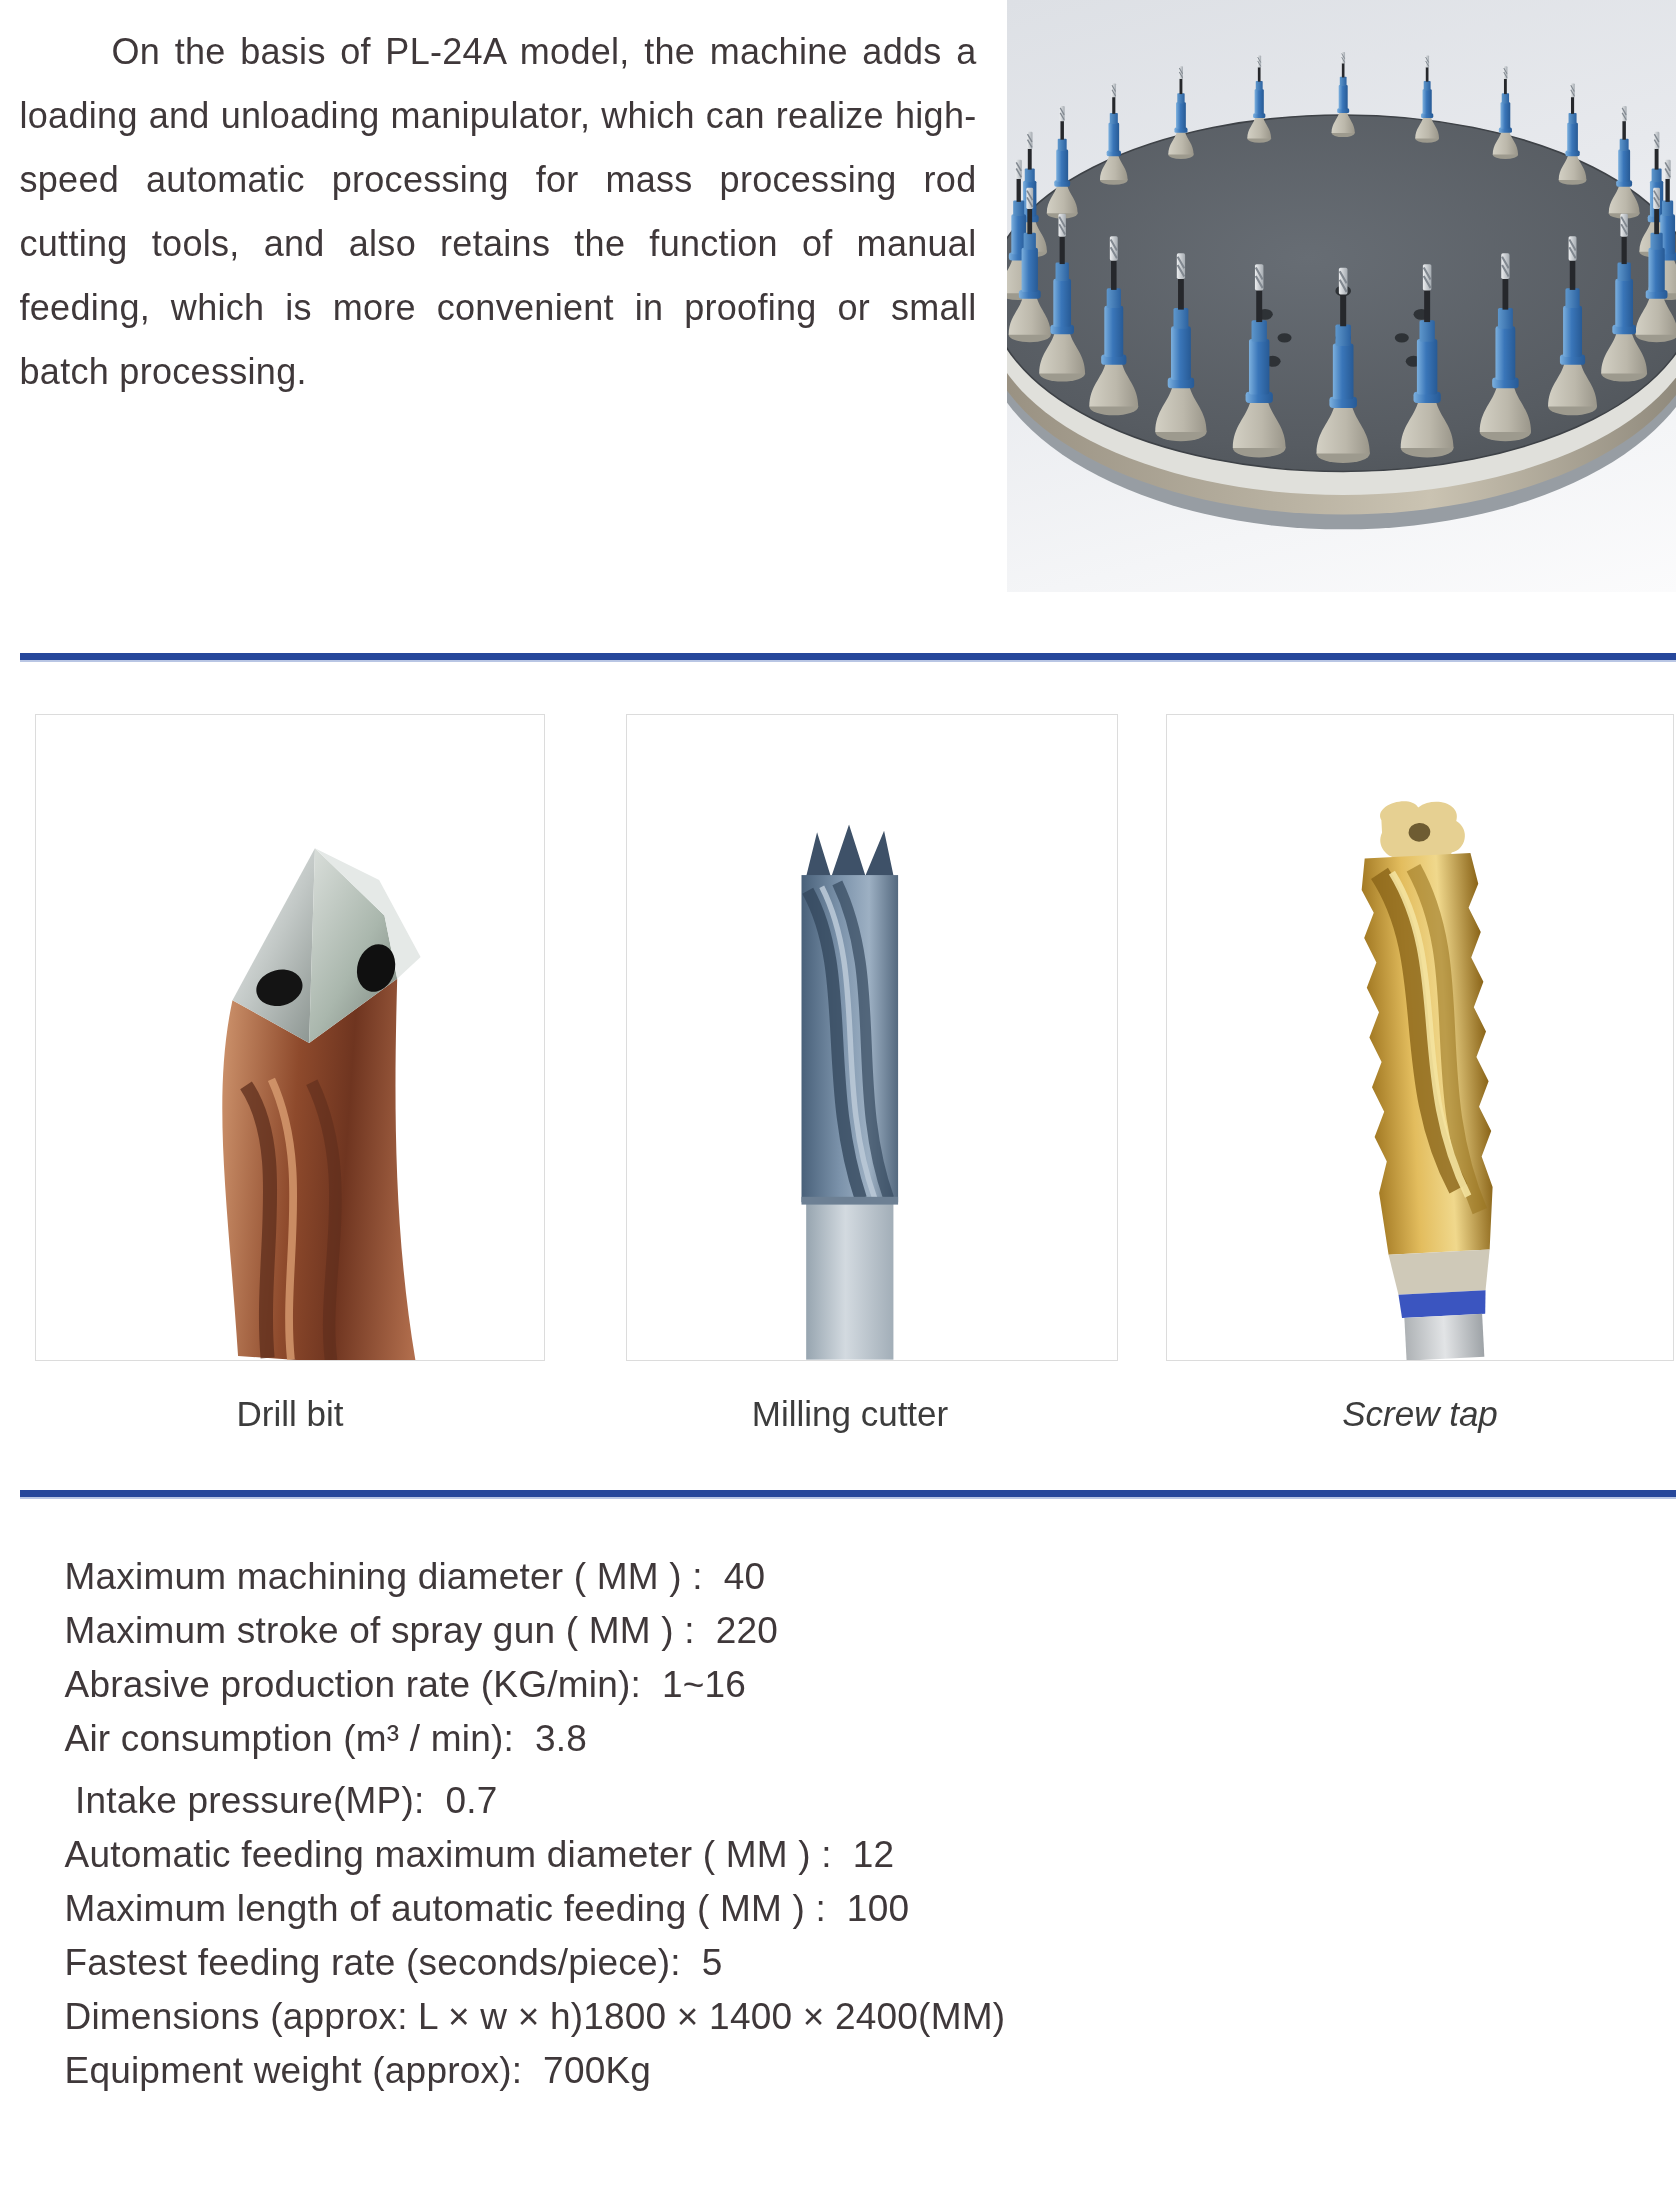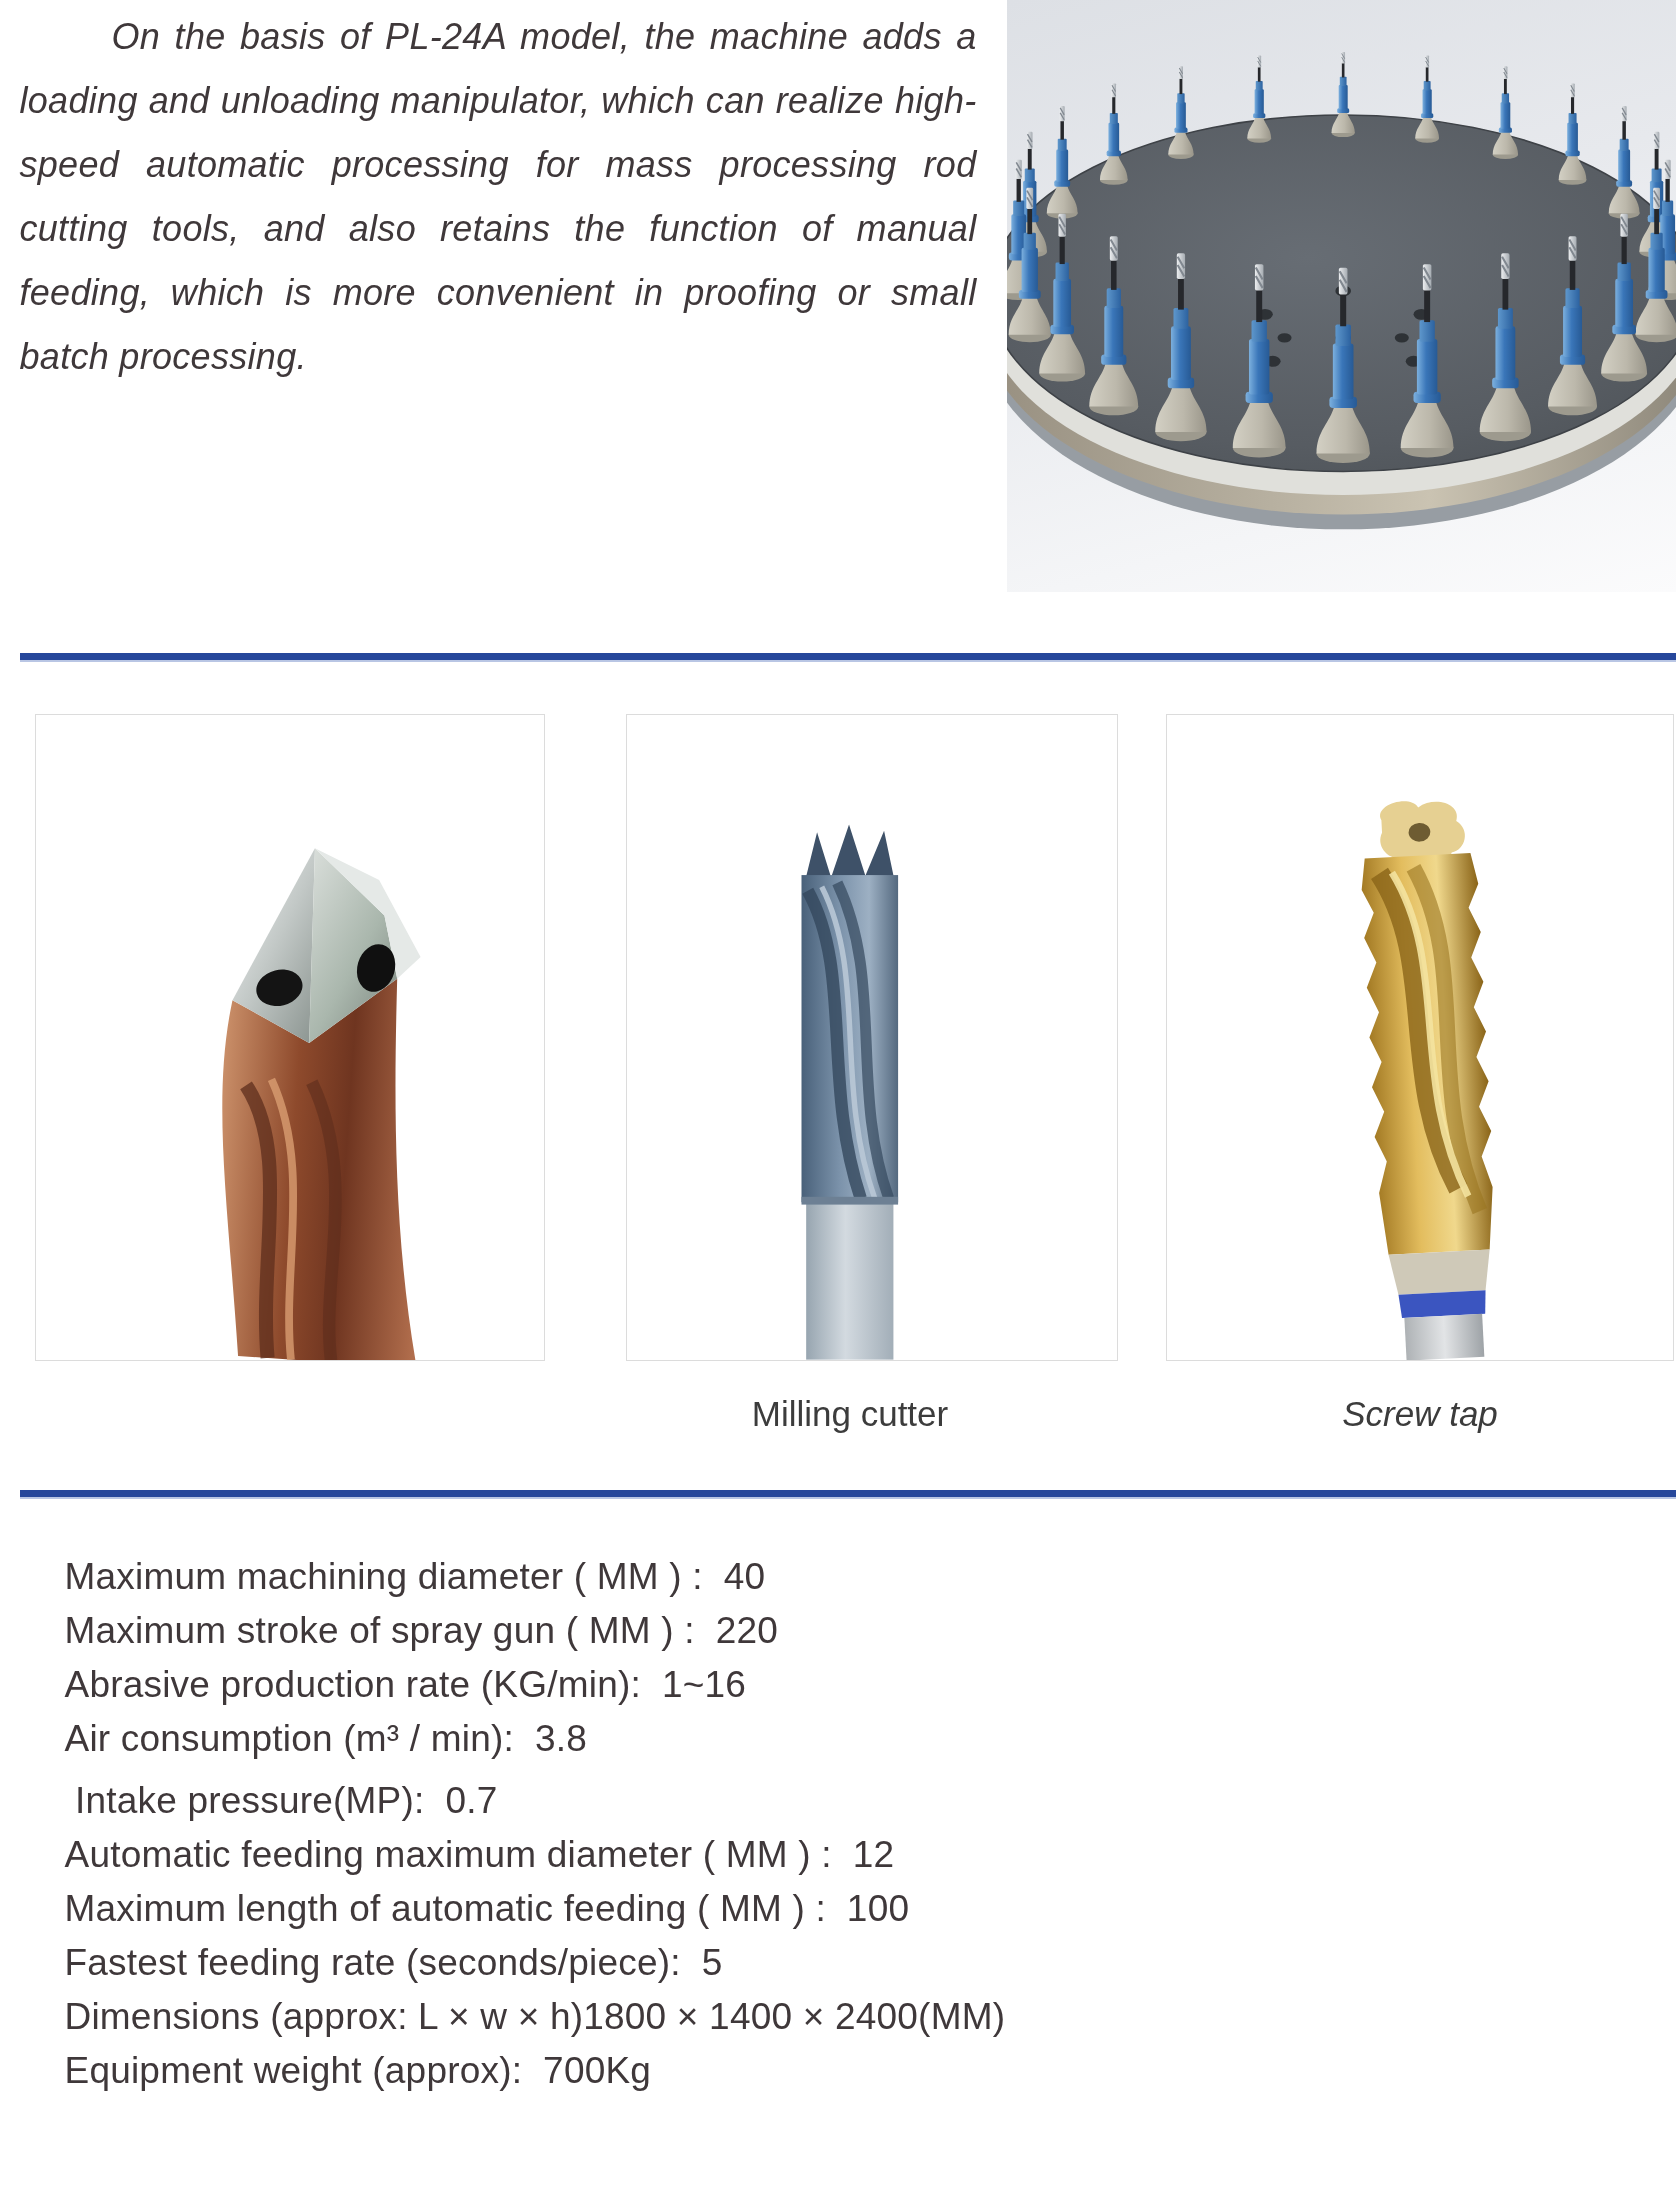--- a/index.html
+++ b/index.html
@@ -1,20 +1,20 @@
 <!DOCTYPE html>
 <html style="font-size:12.5px"><head>
 <meta charset="utf-8">
 <style>
   html,body{margin:0;padding:0;background:#ffffff;}
   .page{position:relative;width:1677px;height:2194px;background:#ffffff;overflow:hidden;
         font-family:"Liberation Sans","DejaVu Sans",sans-serif;color:#3f383a;}
 
   
-  .intro{position:absolute;left:19.5px;top:5px;width:957px;font-style:italic;}
+  .intro{position:absolute;left:19.5px;top:20px;width:957px;}
   .intro p{margin:0;font-size:36px;line-height:64px;text-align:justify;text-indent:92px;
            color:#3f383a;letter-spacing:0.3px;}
   .intro p + p{margin-top:7.8px;}
 
   
   .photo{position:absolute;left:1007px;top:0;width:670px;height:592px;overflow:hidden;
          background:linear-gradient(165deg,#dde0e5 0%,#e7e9ed 40%,#f4f5f7 78%,#fbfbfc 100%);}
   .photo svg{display:block;}
 
   
@@ -232,20 +232,21 @@
         <path d="M286,200 C356,320 296,460 366,610" stroke="#8a6418" stroke-width="26" fill="none" opacity=".8"></path>
         <path d="M330,195 C396,330 330,470 392,640" stroke="#9a7420" stroke-width="20" fill="none" opacity=".6"></path>
         <path d="M302,200 C370,325 310,465 378,620" stroke="#f4e3a0" stroke-width="9" fill="none" opacity=".9"></path>
         <path d="M272,690 L402,690 L394,742 L282,742 Z" fill="#cfc9b8"></path>
         <path d="M282,742 L394,742 L392,772 L285,772 Z" fill="#3b55c0"></path>
         <rect x="288" y="772" width="100" height="55" fill="url(#tapShankG)"></rect>
       </g>
     </svg>
   </div>
 
+  <div class="caption c1">Drill bit</div>
   <div class="caption c2">Milling cutter</div>
   <div class="caption c3">Screw tap</div>
 
   <div class="divider two">
     <div class="bar"></div>
     <div class="glow"></div>
   </div>
 
   <div class="specs">
     <div class="spec-line">Maximum machining diameter ( MM ) :  40</div>

